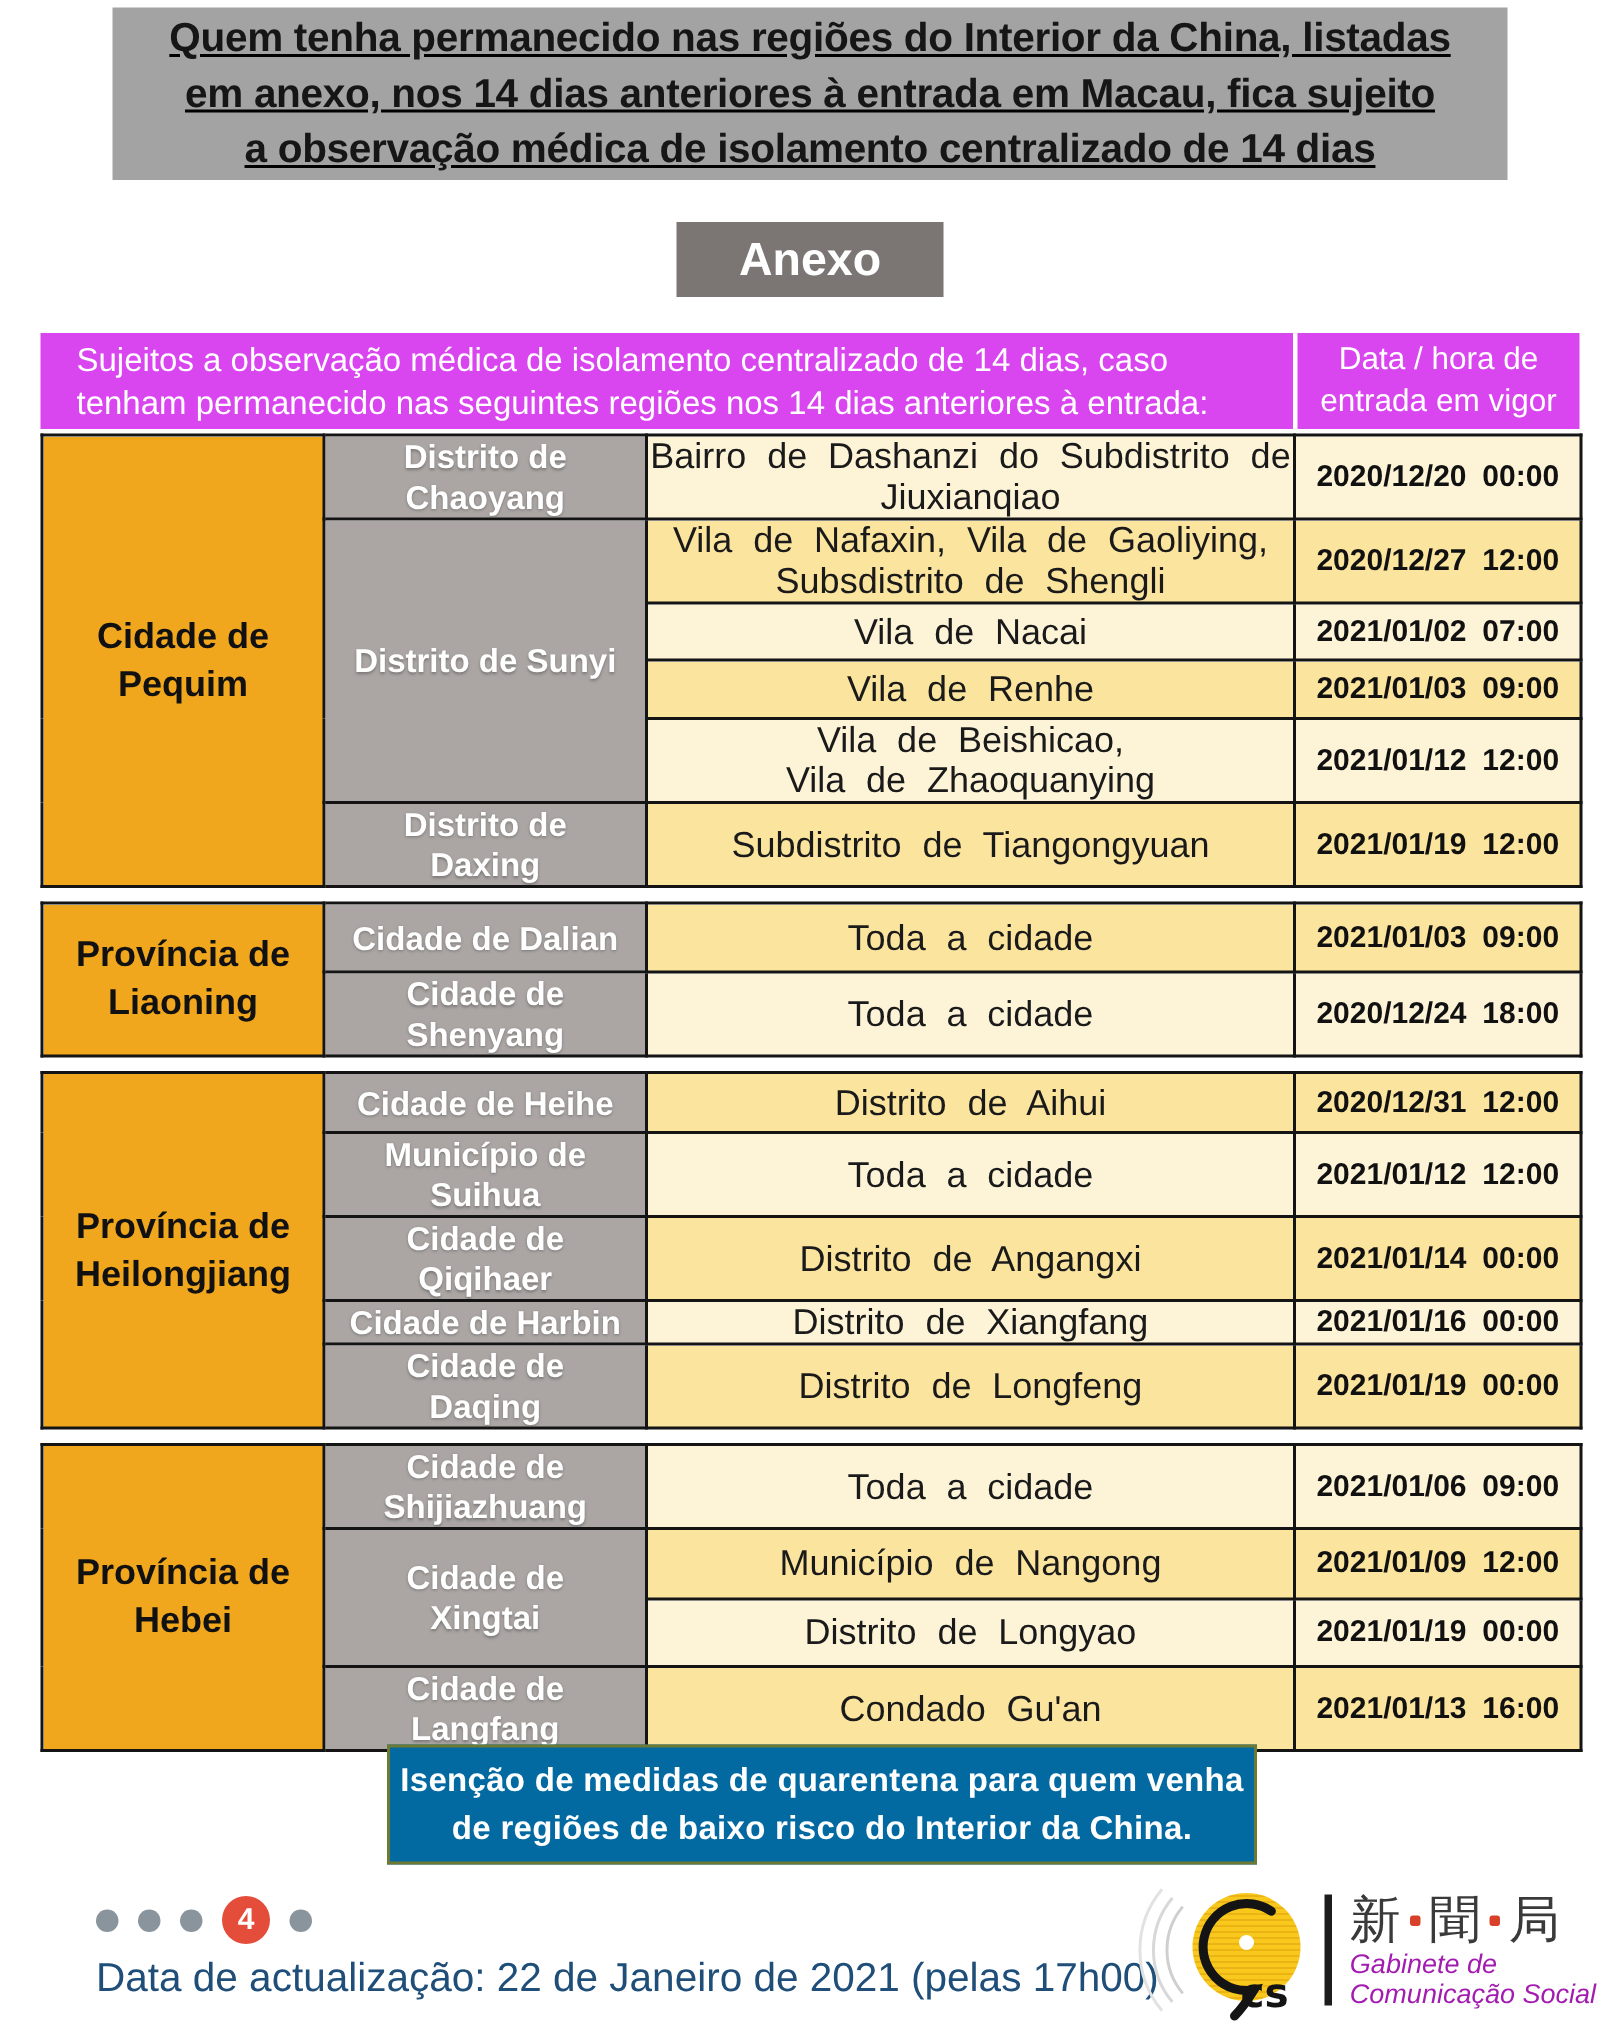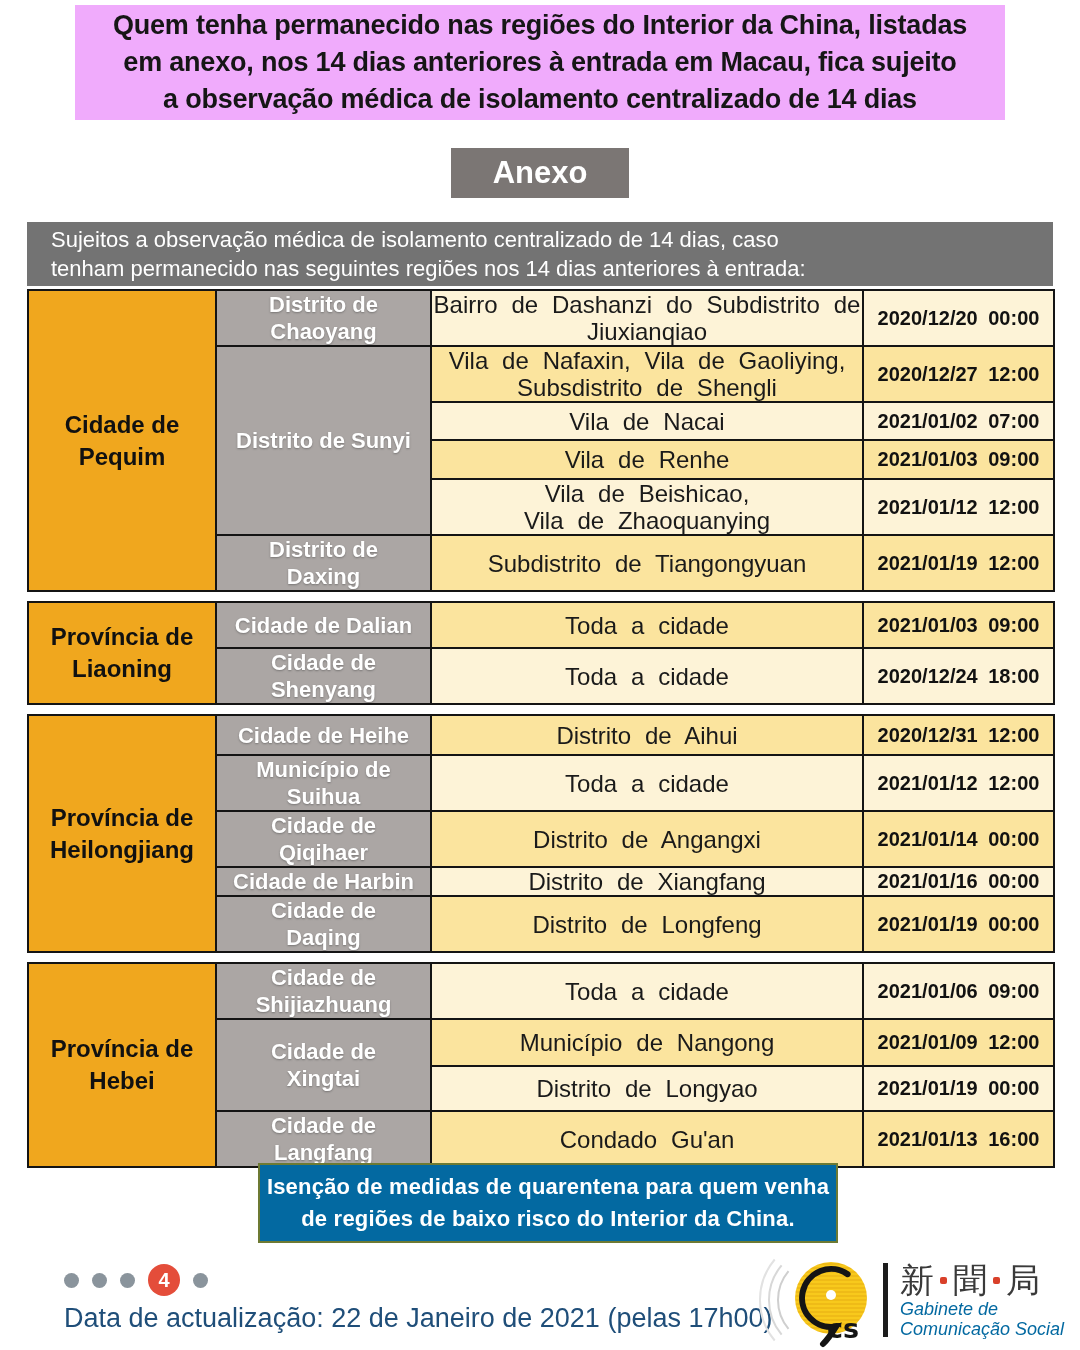--- a/index.html
+++ b/index.html
@@ -2,31 +2,31 @@
 <html><head>
 <meta charset="utf-8">
 <style>
   * { margin:0; padding:0; box-sizing:border-box; }
   html,body { background:#ffffff; }
   body { width:1080px; height:1350px; position:relative; font-family:"Liberation Sans", sans-serif; overflow:hidden; }
   .preline { white-space:pre-line; }
 
   
   .banner { position:absolute; left:75px; top:5px; width:930px; height:115px;
-    background:#f0abfc; display:flex; align-items:center; justify-content:center; }
+    background:#a3a3a3; display:flex; align-items:center; justify-content:center;text-decoration:underline; }
   .banner .txt { font-size:27px; font-weight:700; color:#161616; text-align:center; line-height:37px; letter-spacing:-0.2px; }
 
   
   .anexo { position:absolute; left:451px; top:148px; width:178px; height:50px;
     background:#7B7674; color:#ffffff; display:flex; align-items:center; justify-content:center;
     font-size:31px; font-weight:600; }
 
   
   .tablewrap { position:absolute; left:27px; top:222px; width:1026px; }
-  .thead { width:1026px; height:64px; background:#737373; display:flex; margin-bottom:3px; }
+  .thead { width:1026px; height:64px; background:#d946ef; display:flex; margin-bottom:3px; }
   .thead .left { width:835px; display:flex; align-items:center; padding-left:24px;
     color:#fff; font-size:22px; line-height:29px; }
   .thead .right { width:191px; border-left:3px solid #ffffff; display:flex; align-items:center;
     justify-content:center; text-align:center; color:#fff; font-size:21px; line-height:28px; }
 
   table.grp { border-collapse:collapse; table-layout:fixed; width:1026px; background:#fff; }
   table.grp + table.grp { margin-top:9px; }
   td { border:2px solid #141414; vertical-align:middle; text-align:center; overflow:hidden; }
   td.prov { background:#F0A71E; color:#111; font-size:24px; font-weight:700; line-height:32px; }
   td.dist { background:#ABA6A4; color:#ffffff; font-size:22px; font-weight:700; line-height:27px;
@@ -48,37 +48,39 @@
     justify-content:center; color:#fff; font-size:20px; font-weight:700; }
   .update { position:absolute; left:64px; top:1303px; color:#1F4E79; font-size:27px; }
 
   
   .logo { position:absolute; right:16px; top:1250px; display:flex; align-items:center; }
   .logo .bar { width:5px; height:74px; background:#1c1c1c; margin:0 12px 0 4px; }
   .logo .textcol { display:flex; flex-direction:column; }
   .cjkline { display:flex; align-items:center; font-size:34px; color:#3a3a3a; line-height:38px;
     font-family:"DejaVu Sans", sans-serif; }
   .cjkdot { width:7px; height:7px; background:#D9402A; border-radius:2px; margin:0 6px; }
-  .subt { font-style:italic; color:#0369a1; font-size:18px; line-height:20px; }
+  .subt { font-style:italic; color:#a21caf; font-size:18px; line-height:20px; }
 </style>
 </head>
 <body>
 
 <div class="banner">
   <div class="txt preline">Quem tenha permanecido nas regiões do Interior da China, listadas
 em anexo, nos 14 dias anteriores à entrada em Macau, fica sujeito
 a observação médica de isolamento centralizado de 14 dias</div>
 </div>
 
 <div class="anexo">Anexo</div>
 
 <div class="tablewrap">
   <div class="thead">
     <div class="left preline">Sujeitos a observação médica de isolamento centralizado de 14 dias, caso
 tenham permanecido nas seguintes regiões nos 14 dias anteriores à entrada:</div>
+    <div class="right preline">Data / hora de
+entrada em vigor</div>
   </div>
 
   <table class="grp">
     <colgroup>
         <col style="width:188px">
         <col style="width:215px">
         <col style="width:432px">
         <col style="width:191px">
       </colgroup>
     <tbody>

